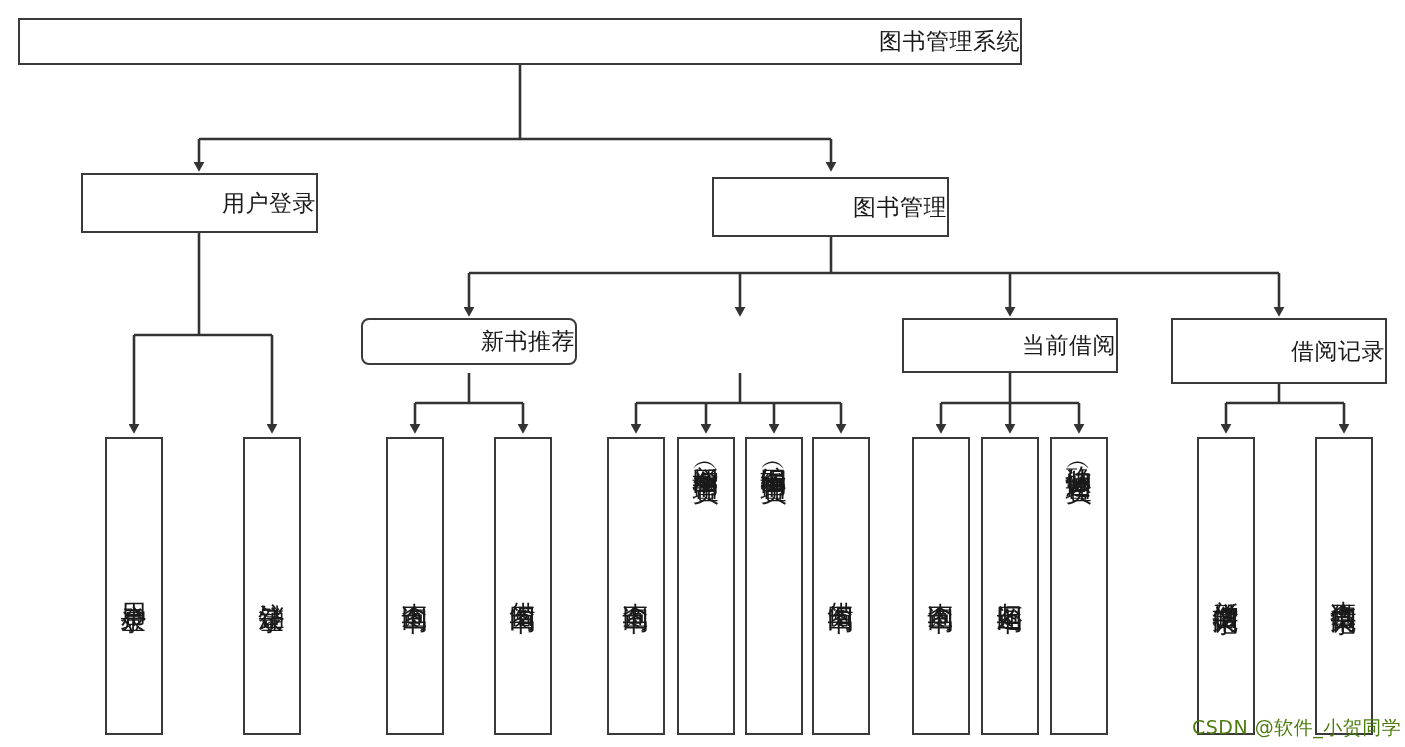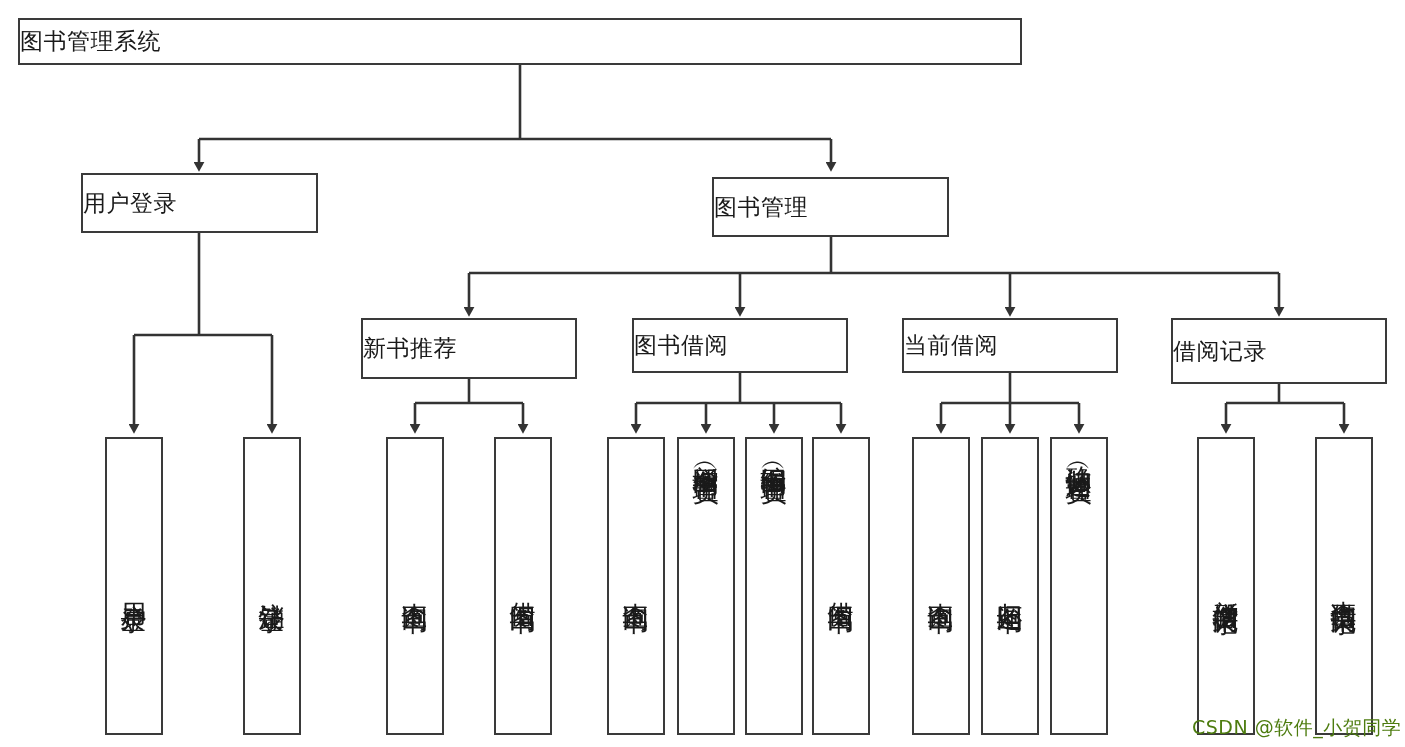--- a/index.html
+++ b/index.html
@@ -25,21 +25,21 @@
     height: 747px;
     pointer-events: none;
   }
   .node {
     position: absolute;
     box-sizing: border-box;
     background: #ffffff;
     border: 2px solid #3a3a3a;
     display: flex;
     align-items: center;
-    justify-content: flex-start;
+    justify-content: flex-end;
     color: #1a1a1a;
   }
   .node .label {
     display: block;
     text-align: center;
     line-height: 1.06;
   }
   .node.horizontal .label {
     font-size: 23px;
     letter-spacing: 0.5px;
@@ -133,25 +133,22 @@
     <span class="label">图书管理系统</span>
   </div>
 
   <div class="node horizontal" style="left:81px; top:173px; width:237px; height:60px;">
     <span class="label">用户登录</span>
   </div>
   <div class="node horizontal" style="left:712px; top:177px; width:237px; height:60px;">
     <span class="label">图书管理</span>
   </div>
 
-  <div class="node horizontal" style="left:361px; top:318px; width:216px; height:61px;">
+  <div class="node horizontal" style="left:361px; top:318px; width:216px; height:47px;border-radius:8px;">
     <span class="label">新书推荐</span>
-  </div>
-  <div class="node horizontal" style="left:632px; top:318px; width:216px; height:55px;">
-    <span class="label">图书借阅</span>
   </div>
   <div class="node horizontal" style="left:902px; top:318px; width:216px; height:55px;">
     <span class="label">当前借阅</span>
   </div>
   <div class="node horizontal" style="left:1171px; top:318px; width:216px; height:66px;">
     <span class="label">借阅记录</span>
   </div>
 
   <div class="node vertical center-text" style="left:105px; top:437px; width:58px; height:298px;">
     <span class="label">用户登录</span>

